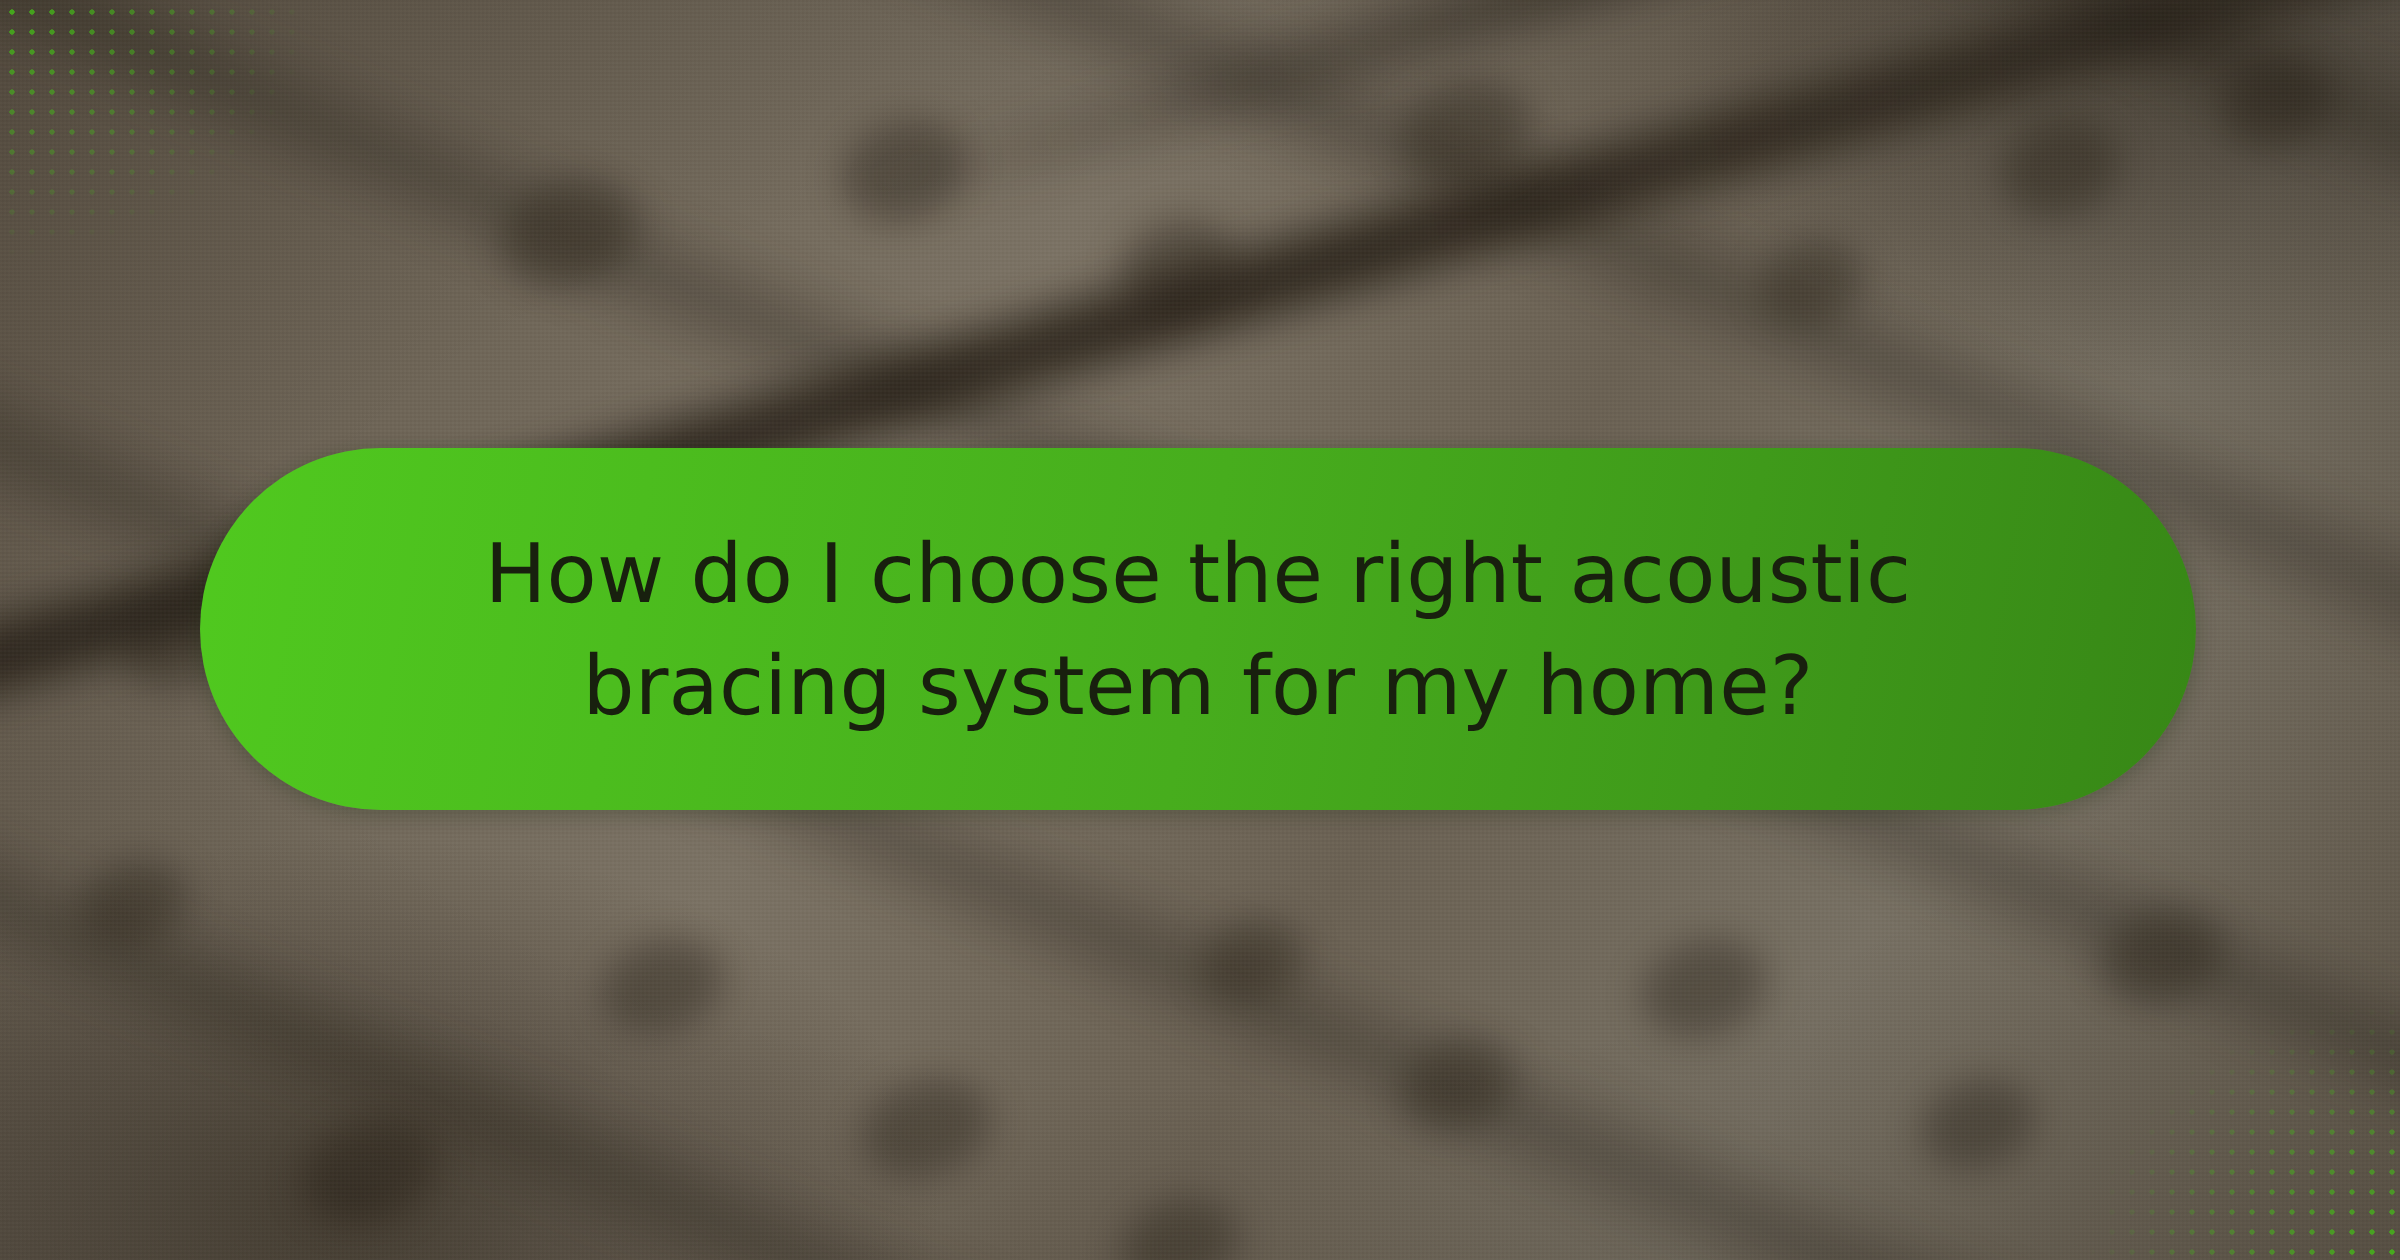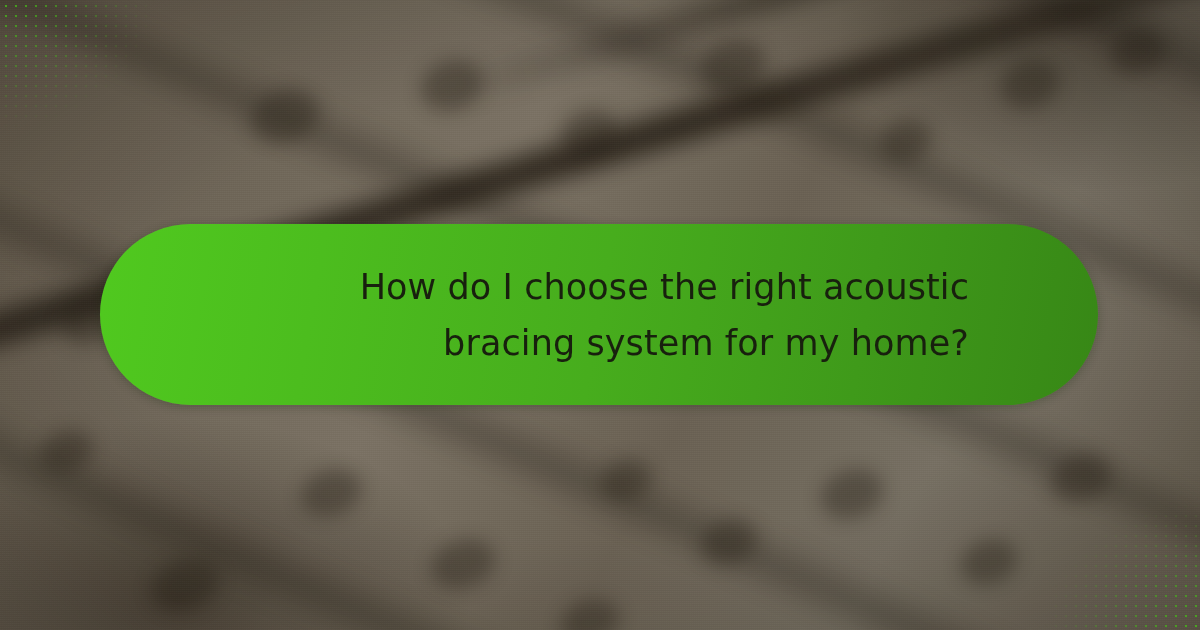--- a/index.html
+++ b/index.html
@@ -137,23 +137,23 @@
     box-shadow: 0 2px 10px rgba(20,40,10,0.28);
     display: flex;
     align-items: center;
     justify-content: center;
     box-sizing: border-box;
     padding: 0 60px;
   }
 
   .pill-text {
     margin: 0;
-    text-align: right;
+    text-align: center;
     color: #18200e;
-    font-size: 35px;
+    font-size: 41px;
     line-height: 56px;
     font-weight: 400;
     letter-spacing: 0.1px;
     max-width: 740px;
     font-family: "DejaVu Sans", "Liberation Sans", sans-serif;
   }
 </style>
 </head>
 <body>
 

